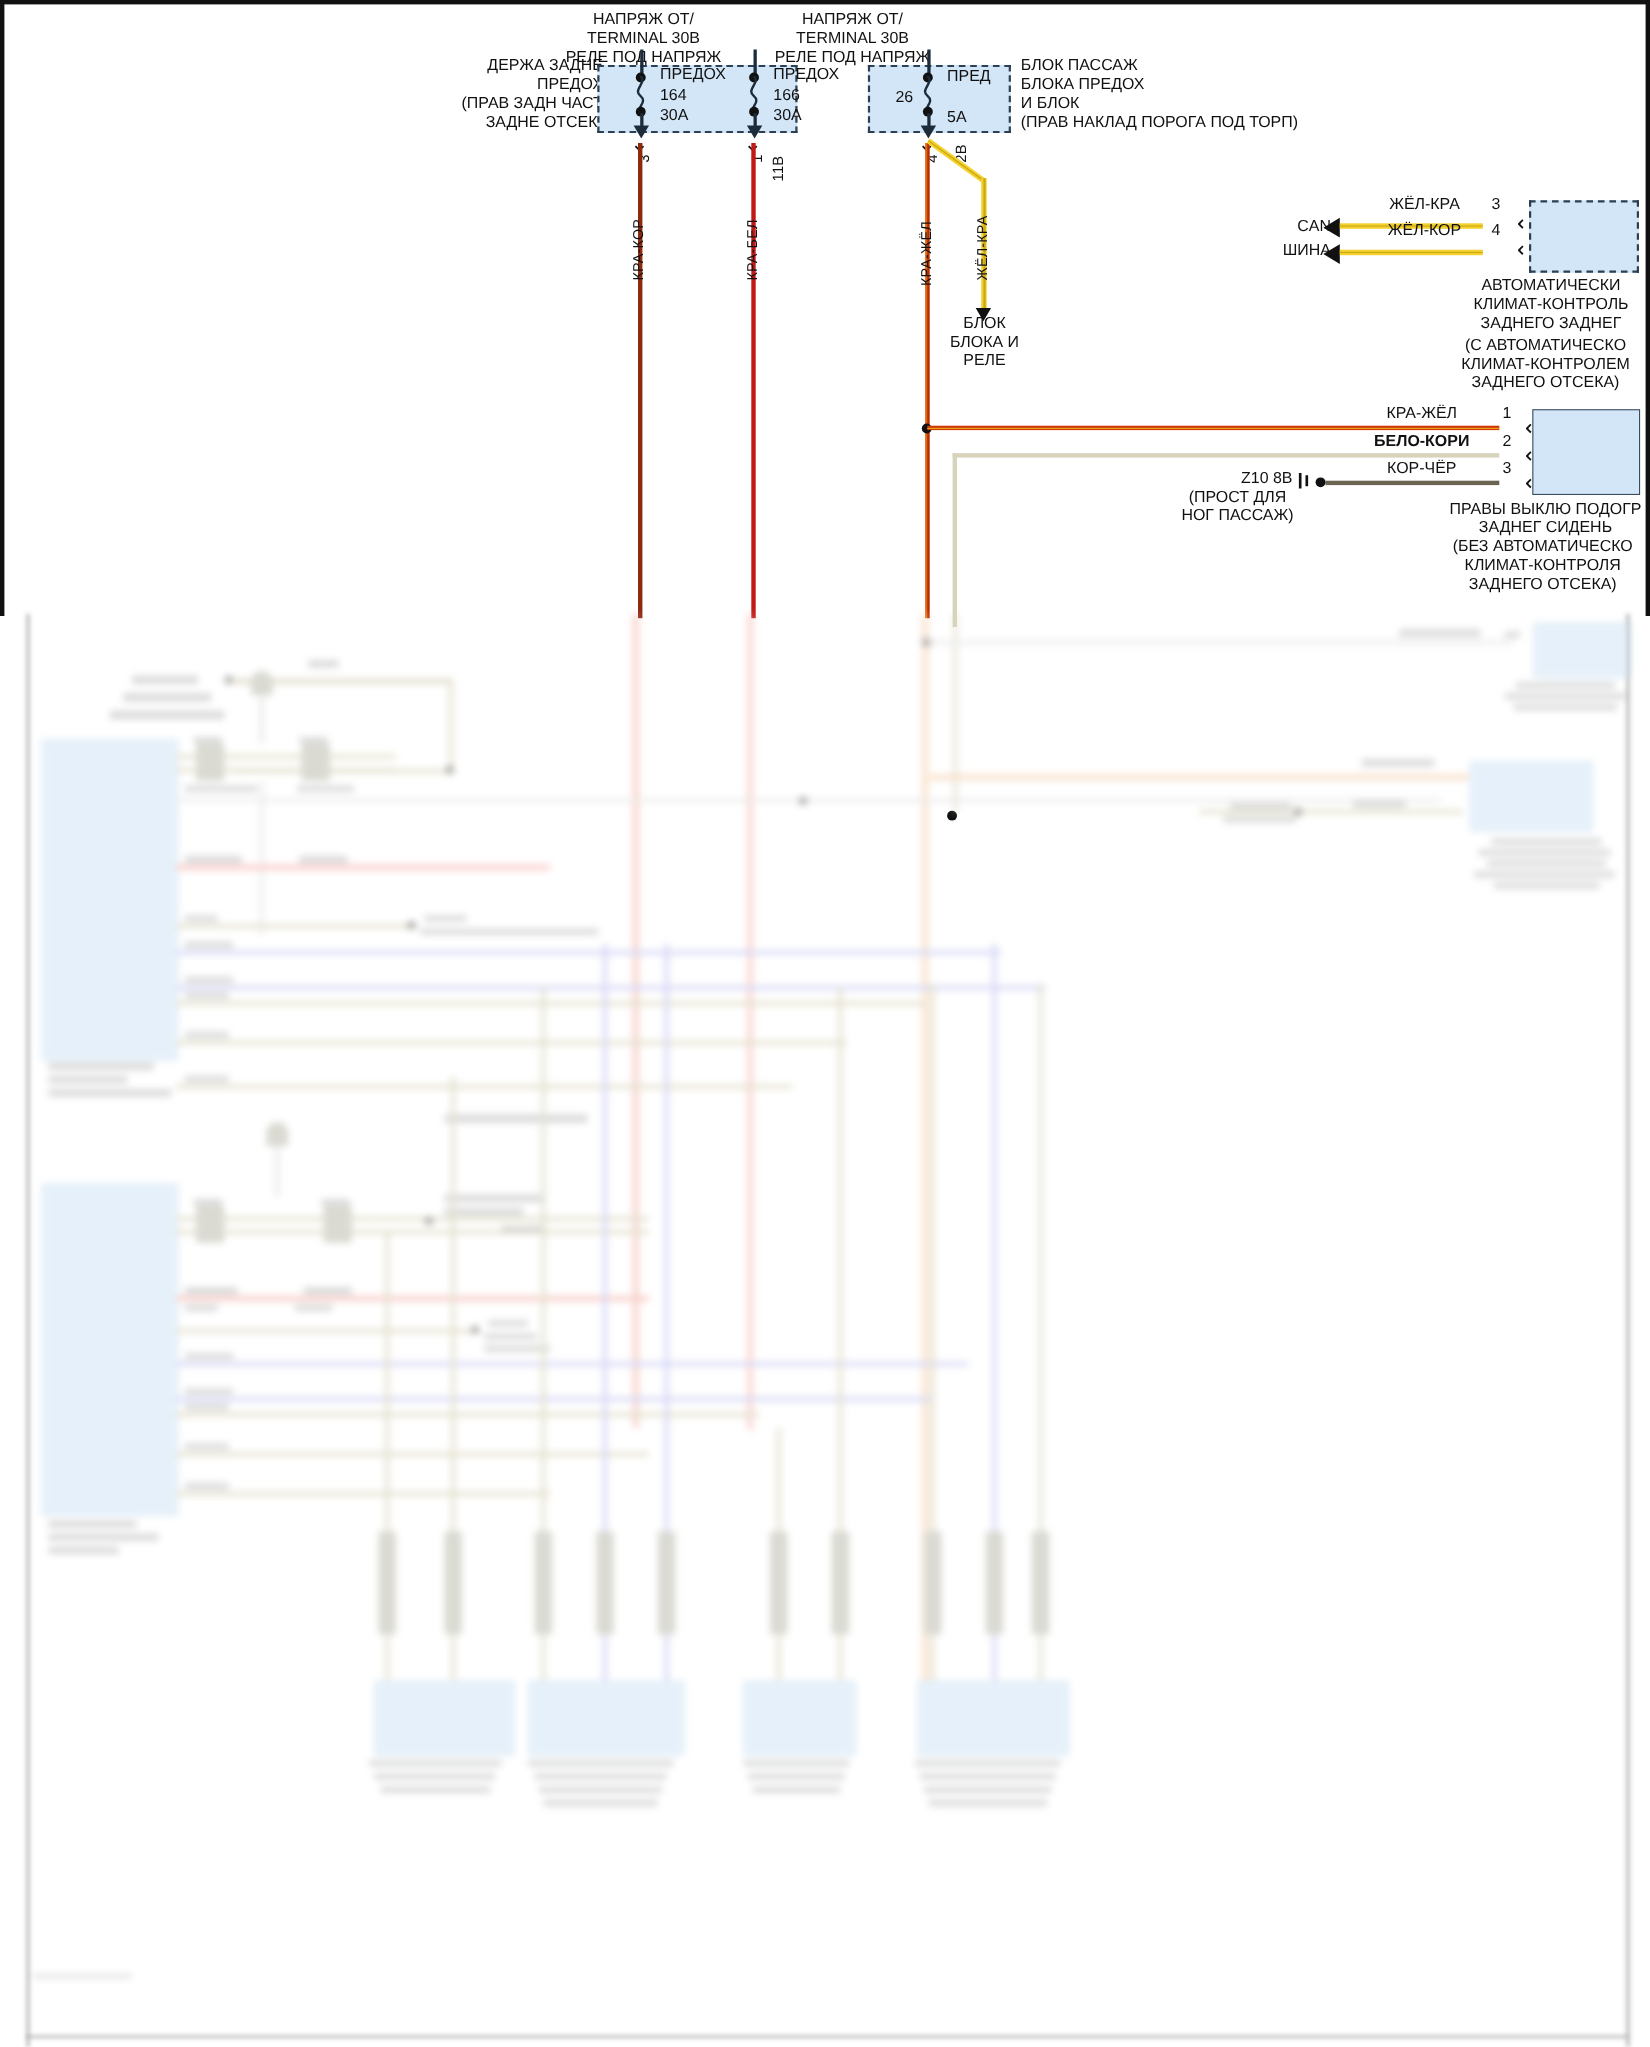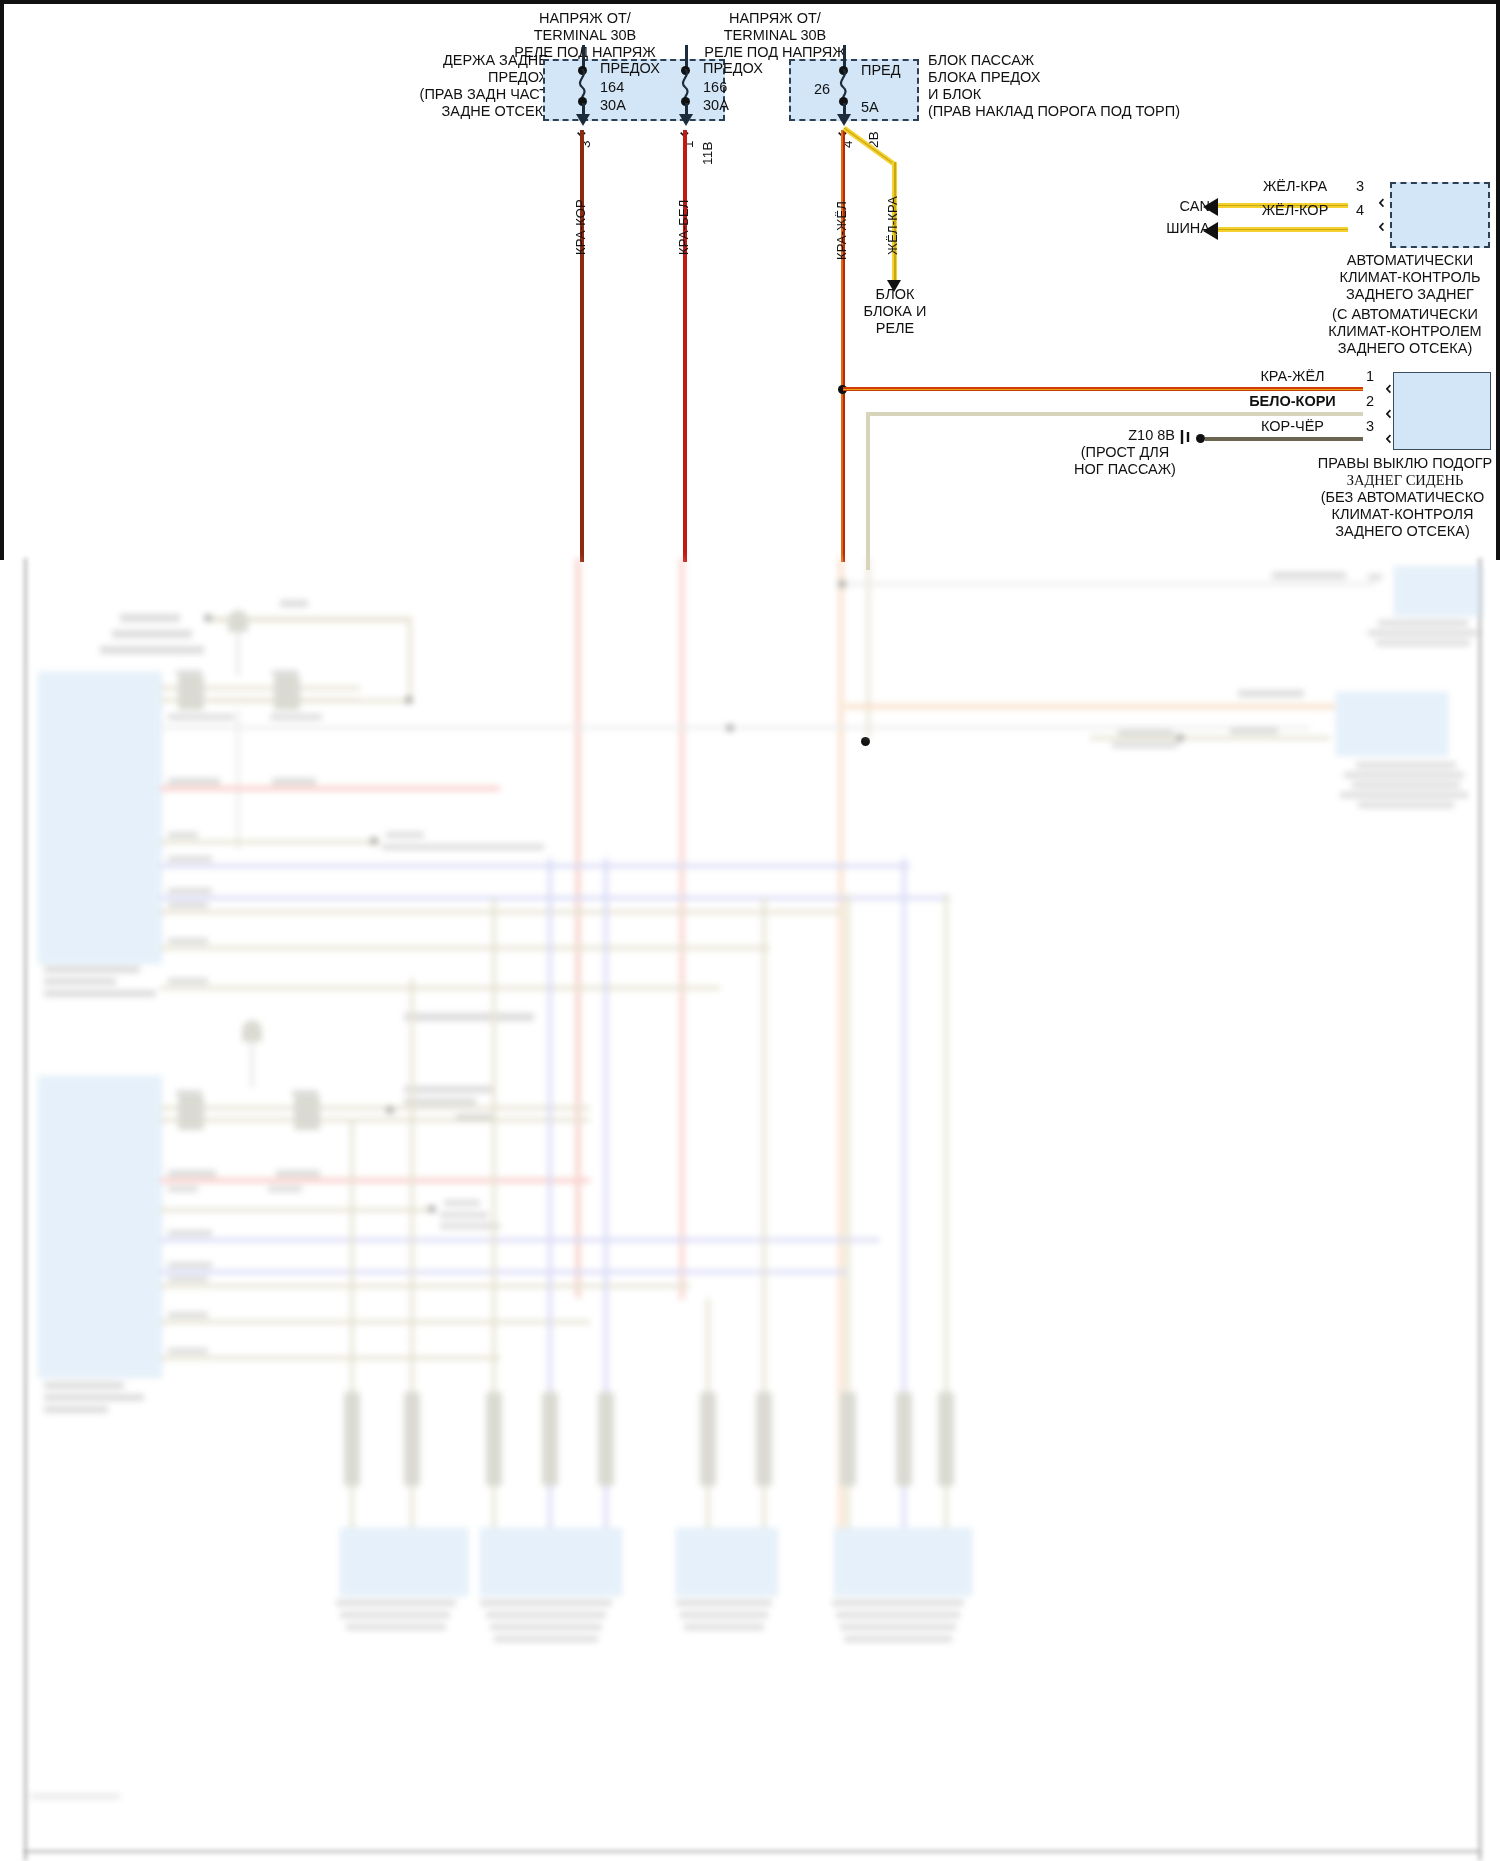--- a/index.html
+++ b/index.html
@@ -168,21 +168,21 @@
   <div class="txt" style="left:1356px;top:202px;">4</div>
 
   <div class="pinbr" style="left:1378px;top:191px;transform:rotate(90deg);">⌄</div>
   <div class="pinbr" style="left:1378px;top:215px;transform:rotate(90deg);">⌄</div>
 
   <div class="modbox" style="left:1390px;top:182px;width:100px;height:66px;"></div>
 
   <div class="txt c" style="left:1320px;top:252px;width:180px;">АВТОМАТИЧЕСКИ</div>
   <div class="txt c" style="left:1320px;top:269px;width:180px;">КЛИМАТ-КОНТРОЛЬ</div>
   <div class="txt c" style="left:1320px;top:286px;width:180px;">ЗАДНЕГО ЗАДНЕГ</div>
-  <div class="txt c" style="left:1310px;top:306px;width:190px;">(С АВТОМАТИЧЕСКИ</div>
+  <div class="txt c" style="left:1310px;top:306px;width:190px;">(С АВТОМАТИЧЕСКО</div>
   <div class="txt c" style="left:1310px;top:323px;width:190px;">КЛИМАТ-КОНТРОЛЕМ</div>
   <div class="txt c" style="left:1310px;top:340px;width:190px;">ЗАДНЕГО ОТСЕКА)</div>
 
   <div class="dot" style="left:838px;top:385px;"></div>
   <div class="wire w-h" style="left:843px;top:387px;width:520px;height:4px;background:#cf3a08;"></div>
   <div class="wire w-h" style="left:843px;top:388.5px;width:520px;height:1.5px;background:#e8a615;"></div>
 
   <div class="wire w-h" style="left:866px;top:412px;width:497px;height:4px;background:#d8d4bc;"></div>
   <div class="wire w-v" style="left:866px;top:412px;width:4px;height:158px;background:#d8d4bc;"></div>
 
@@ -205,21 +205,21 @@
   <div class="txt" style="left:1366px;top:393px;">2</div>
   <div class="txt" style="left:1366px;top:418px;">3</div>
 
   <div class="pinbr" style="left:1385px;top:377px;transform:rotate(90deg);">⌄</div>
   <div class="pinbr" style="left:1385px;top:402px;transform:rotate(90deg);">⌄</div>
   <div class="pinbr" style="left:1385px;top:427px;transform:rotate(90deg);">⌄</div>
 
   <div class="modbox solid" style="left:1393px;top:372px;width:98px;height:78px;"></div>
 
   <div class="txt c" style="left:1310px;top:455px;width:190px;">ПРАВЫ ВЫКЛЮ ПОДОГР</div>
-  <div class="txt c" style="left:1310px;top:472px;width:190px;font-family:Liberation Serif, serif;">ЗАДНЕГ СИДЕНЬ</div>
+  <div class="txt c" style="left:1310px;top:472px;width:190px;">ЗАДНЕГ СИДЕНЬ</div>
   <div class="txt c" style="left:1305px;top:489px;width:195px;">(БЕЗ АВТОМАТИЧЕСКО</div>
   <div class="txt c" style="left:1305px;top:506px;width:195px;">КЛИМАТ-КОНТРОЛЯ</div>
   <div class="txt c" style="left:1305px;top:523px;width:195px;">ЗАДНЕГО ОТСЕКА)</div>
 
   <div class="dot" style="left:861px;top:737px;"></div>
 
   <div class="bl-edge-l"></div>
   <div class="bl-edge-r"></div>
   <div class="bl-edge-b"></div>
 

